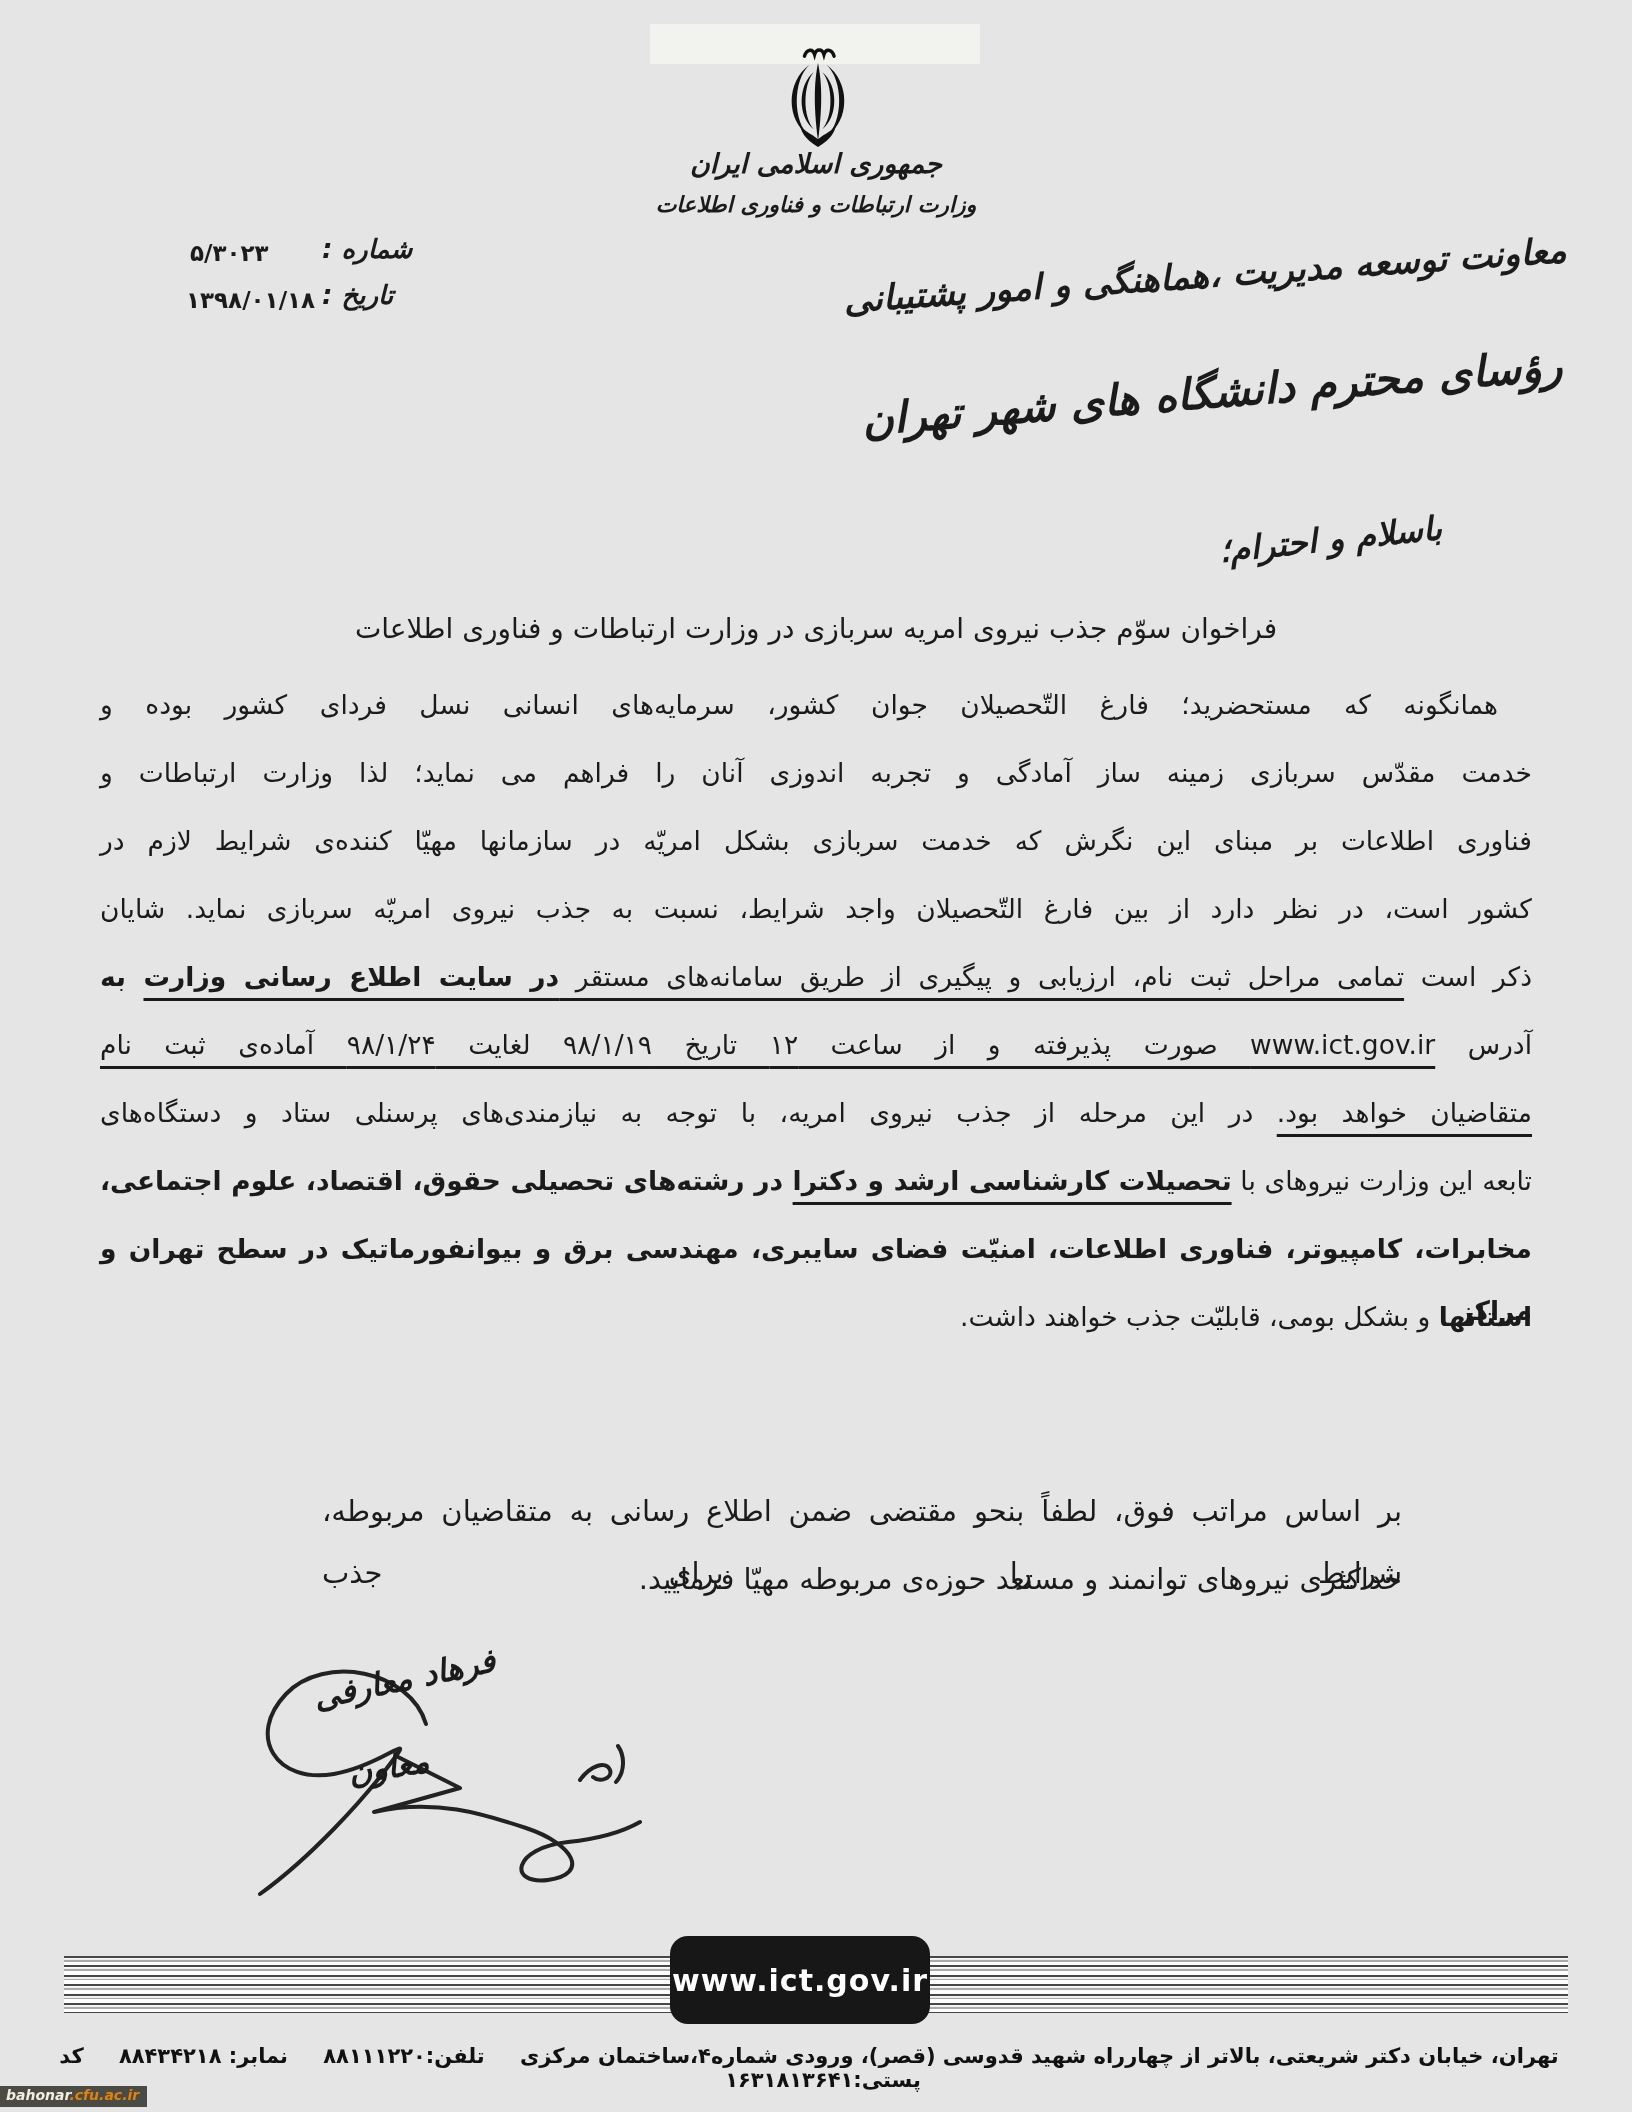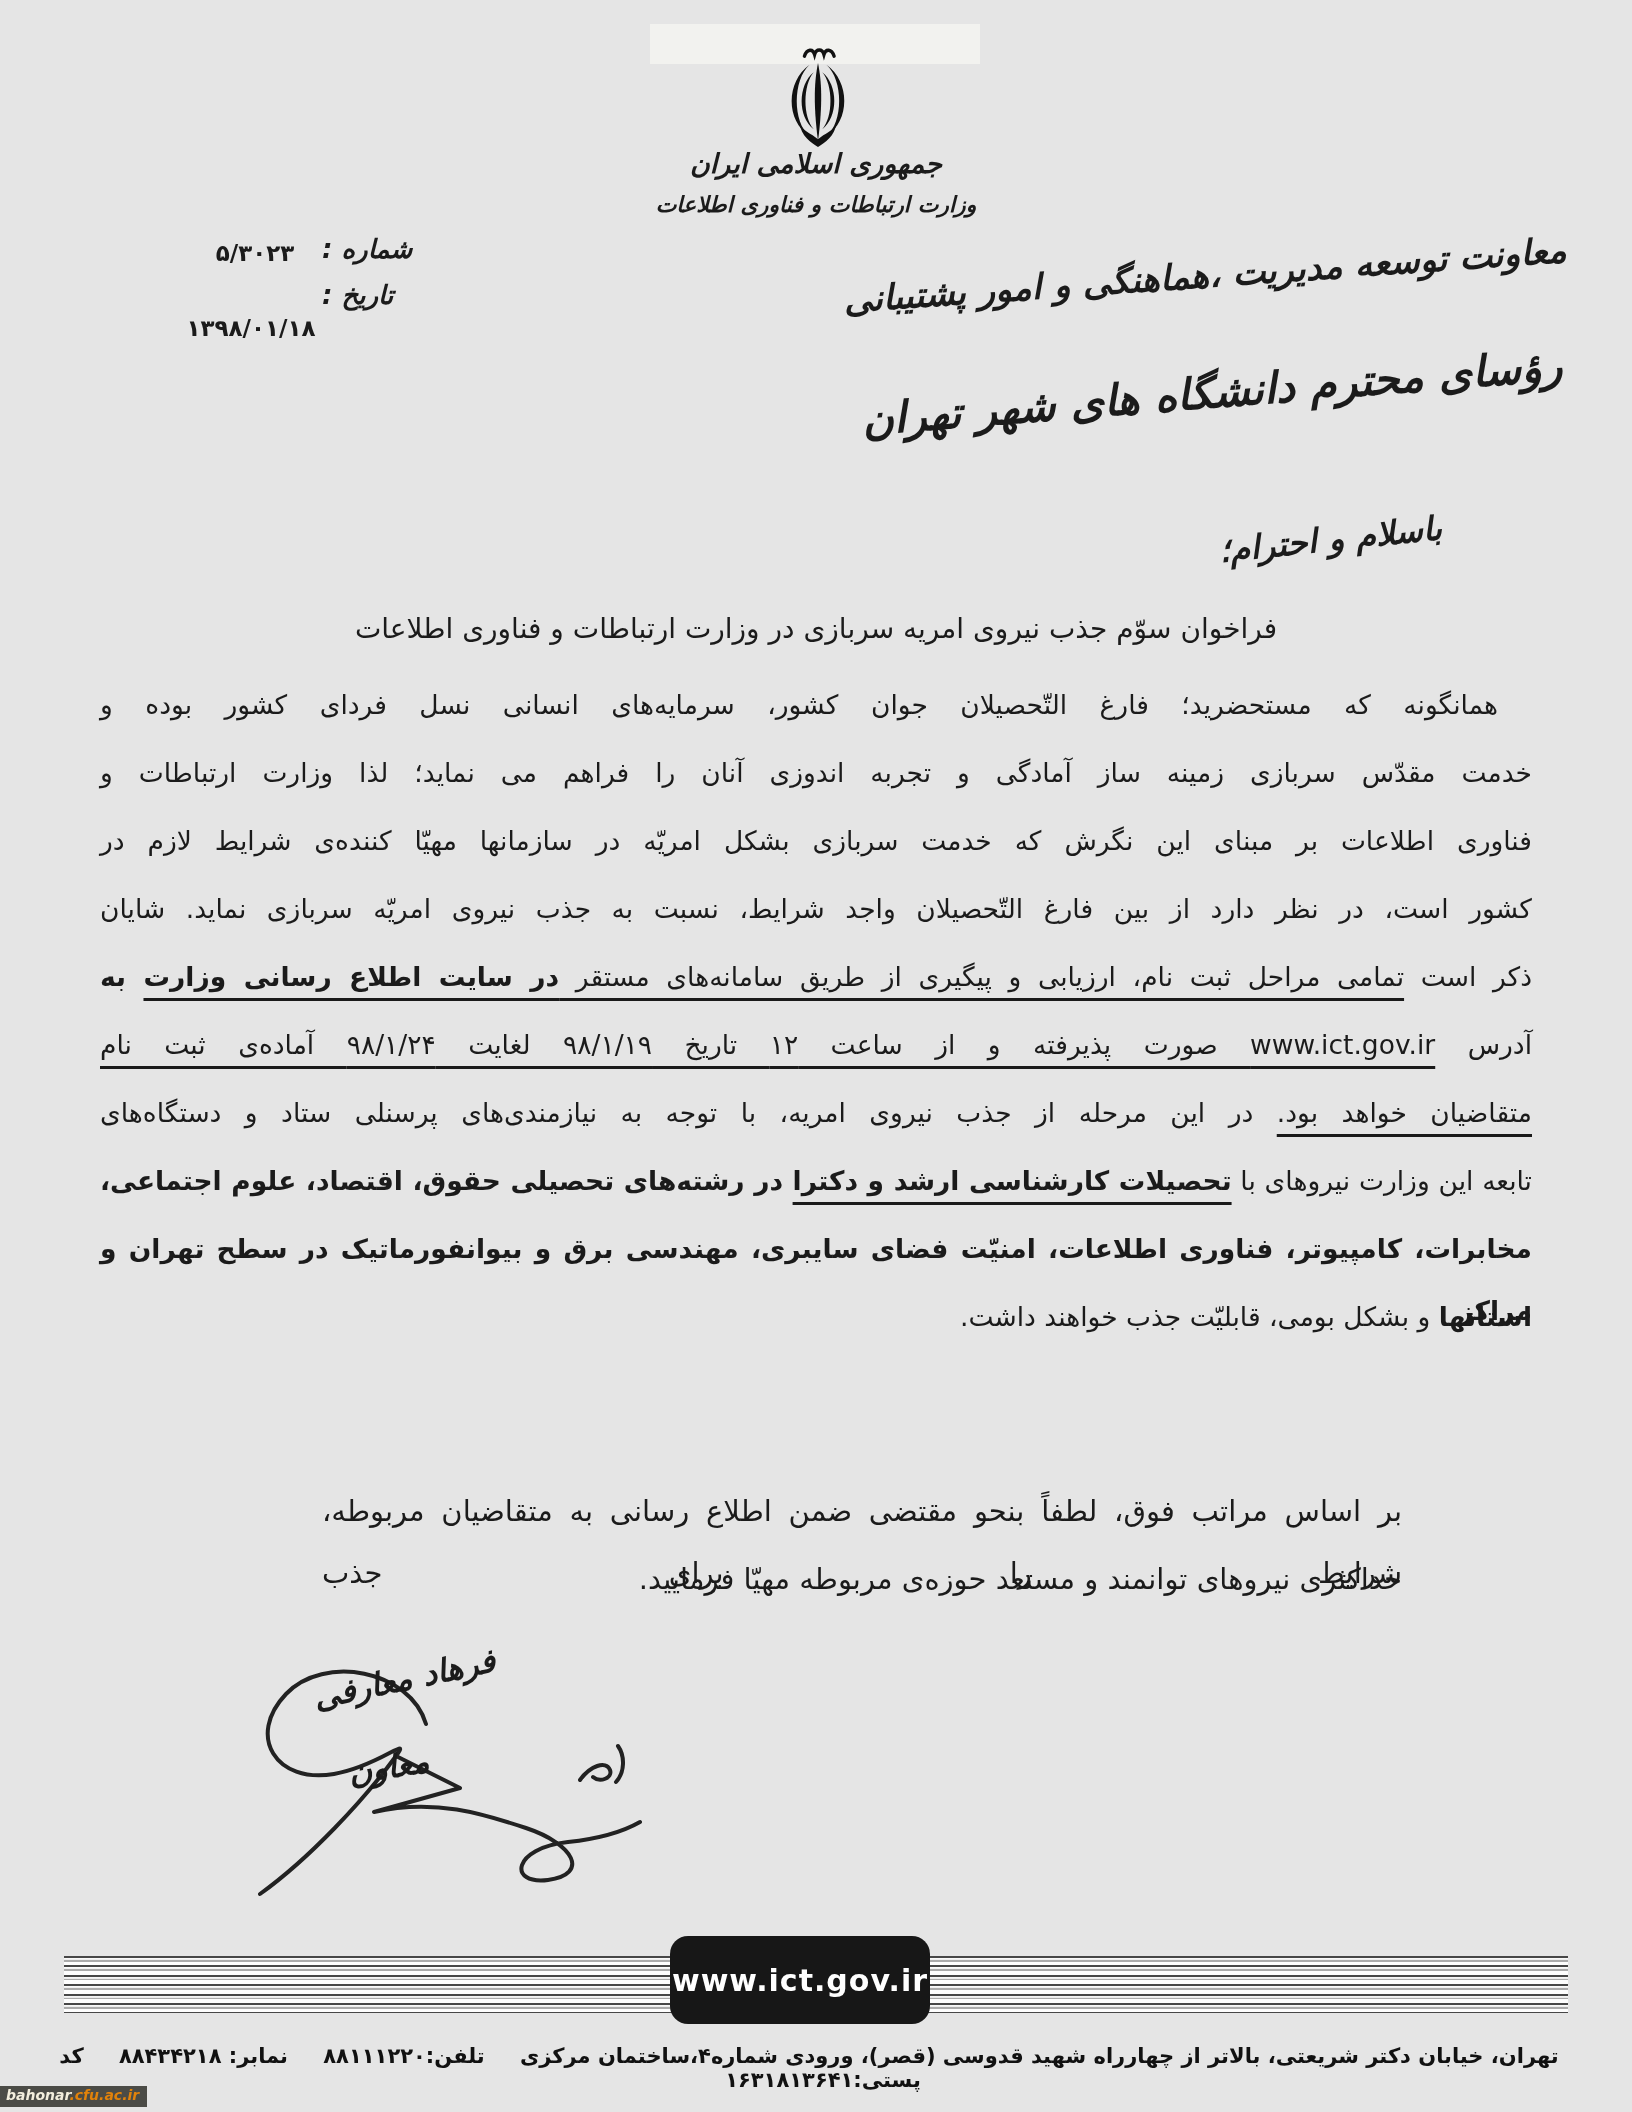--- a/index.html
+++ b/index.html
@@ -8,21 +8,21 @@
   .abs{position:absolute;}
   
   .top-artifact{left:650px;top:24px;width:330px;height:40px;background:#f2f2ef;}
   .emblem{left:775px;top:46px;}
   .country{left:566px;top:148px;width:500px;text-align:center;font-size:27px;font-weight:bold;
            font-style:italic;letter-spacing:1px;}
   .ministry{left:566px;top:192px;width:500px;text-align:center;font-size:22px;font-weight:bold;
             font-style:italic;}
   .callig{font-style:italic;font-weight:bold;}
   .ref-label{font-size:26px;direction:rtl;}
-  .ref-val{font-size:23px;font-weight:bold;width:130px;text-align:center;direction:rtl;}
+  .ref-val{font-size:23px;font-weight:bold;width:130px;text-align:left;direction:rtl;}
   .deputy{right:66px;top:230px;font-size:35px;transform:rotate(-4deg);transform-origin:right center;
           direction:rtl;white-space:nowrap;}
   .recipients{right:70px;top:340px;font-size:43px;transform:rotate(-4.5deg);transform-origin:right center;
           direction:rtl;white-space:nowrap;}
   .salutation{right:190px;top:508px;font-size:33px;transform:rotate(-6deg);transform-origin:right center;
           direction:rtl;white-space:nowrap;}
   
   .title{left:0;right:0;top:612px;text-align:center;font-size:28px;font-weight:normal;direction:rtl;}
   .body1{left:100px;top:674px;width:1432px;font-size:26.5px;}
   .body2{left:322px;top:1480px;width:1080px;font-size:29px;}
@@ -73,21 +73,21 @@
       </g>
     </svg>
   </div>
 
   <div class="abs country">جمهوری اسلامی ایران</div>
   <div class="abs ministry">وزارت ارتباطات و فناوری اطلاعات</div>
 
   <div class="abs callig ref-label" style="left:322px;top:234px;">شماره :</div>
   <div class="abs ref-val" style="left:190px;top:240px;">۵/۳۰۲۳</div>
   <div class="abs callig ref-label" style="left:322px;top:280px;">تاریخ :</div>
-  <div class="abs ref-val" style="left:186px;top:287px;margin-top:28px;">۱۳۹۸/۰۱/۱۸</div>
+  <div class="abs ref-val" style="left:186px;top:287px;">۱۳۹۸/۰۱/۱۸</div>
 
   <div class="abs callig deputy">معاونت توسعه مدیریت ،هماهنگی و امور پشتیبانی</div>
   <div class="abs callig recipients">رؤسای محترم دانشگاه های شهر تهران</div>
   <div class="abs callig salutation">باسلام و احترام؛</div>
 
   <div class="abs title">فراخوان سوّم جذب نیروی امریه سربازی در وزارت ارتباطات و فناوری اطلاعات</div>
 
   <div class="abs body1">
     <div class="bl justify indent"><span>همانگونه که مستحضرید؛ فارغ التّحصیلان جوان کشور، سرمایه‌های انسانی نسل فردای کشور بوده و</span></div>
     <div class="bl justify"><span>خدمت مقدّس سربازی زمینه ساز آمادگی و تجربه اندوزی آنان را فراهم می نماید؛ لذا وزارت ارتباطات و</span></div>

